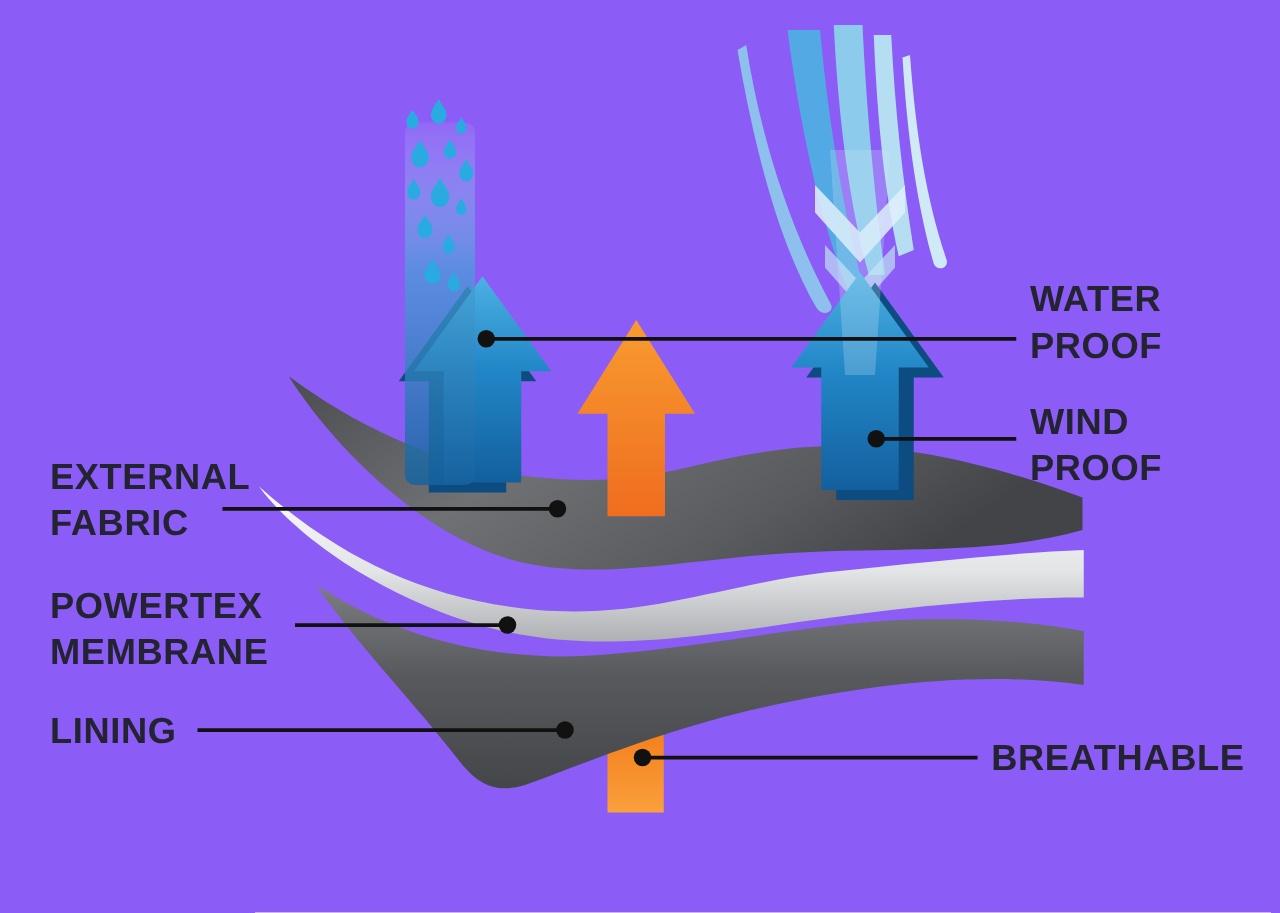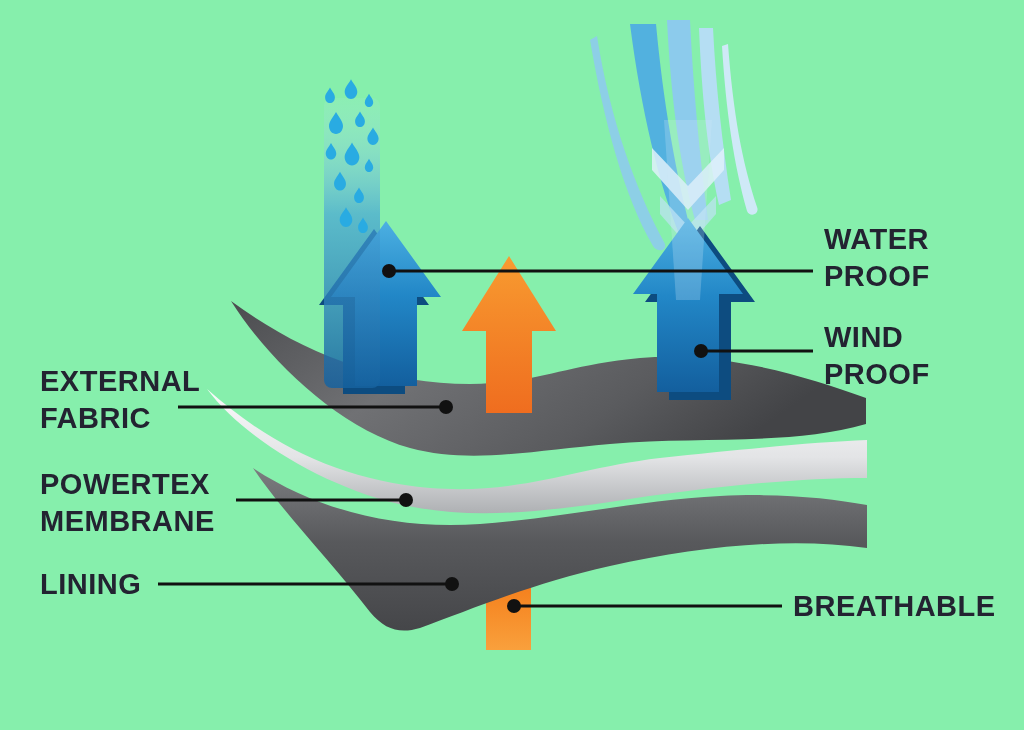--- a/index.html
+++ b/index.html
@@ -1,16 +1,16 @@
 <!DOCTYPE html>
 <html><head>
 <meta charset="utf-8">
 <style>
   html,body{margin:0;padding:0;background:#ffffff;}
-  .stage{position:relative;width:1024px;height:730px;background:#86efac;overflow:hidden;}
+  .stage{position:relative;width:1024px;height:730px;background:#8b5cf6;overflow:hidden;}
   svg{position:absolute;left:0;top:0;}
   svg text{
     font-family:"Liberation Sans", sans-serif;
     font-weight:bold;
     font-size:29px;
     letter-spacing:0.5px;
   }
 </style>
 </head>
 <body>

